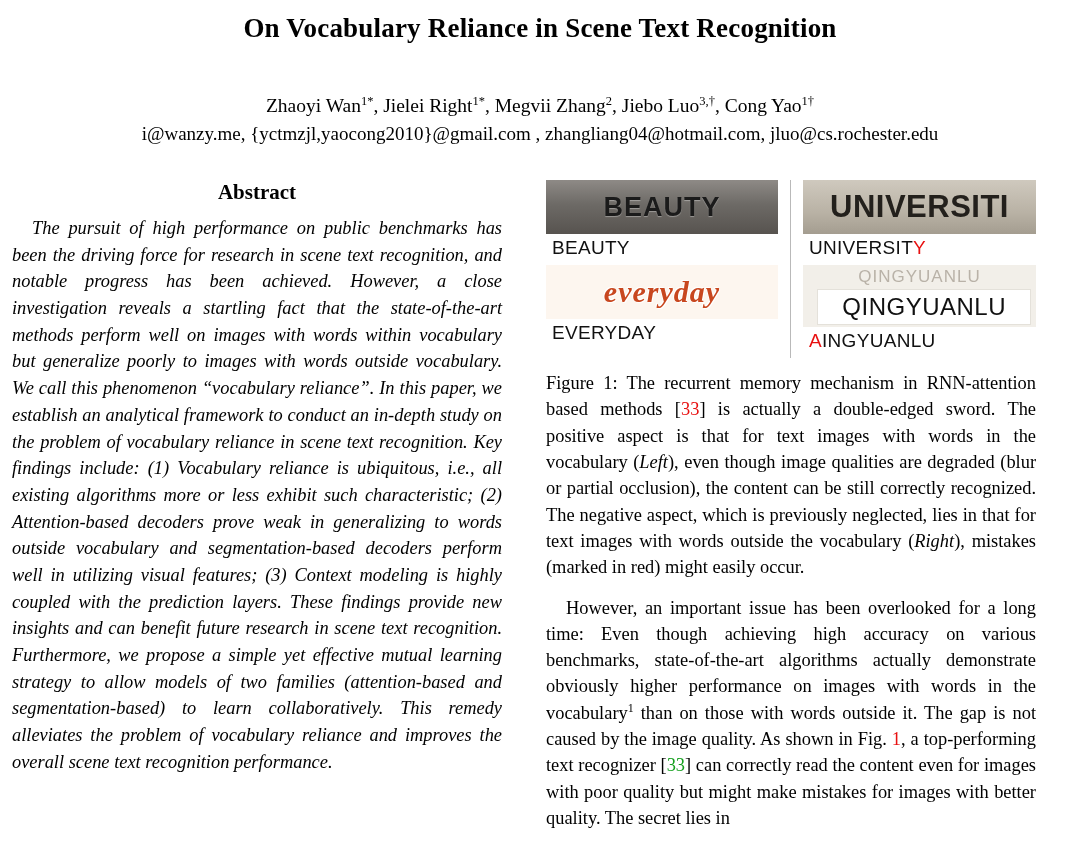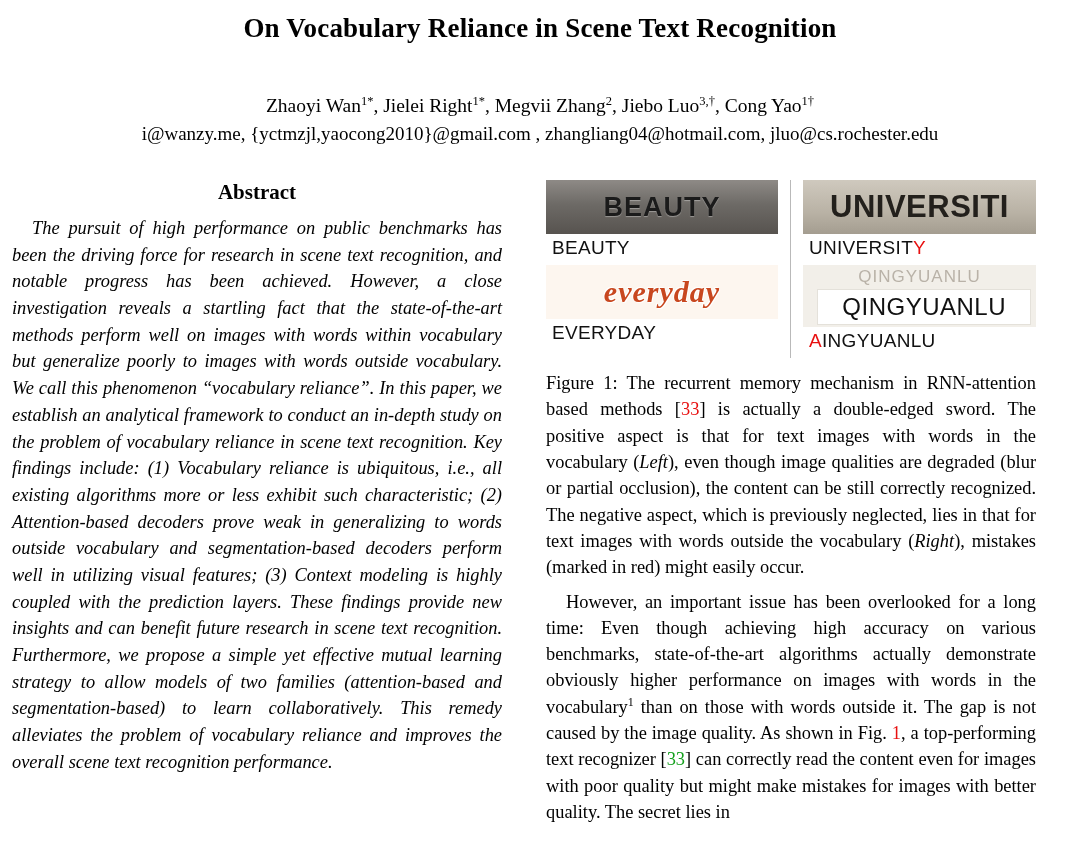--- a/index.html
+++ b/index.html
@@ -190,21 +190,21 @@
     text-align: justify;
     margin-top: 12px;
   }
   .caption .lbl {
     font-weight: normal;
   }
   .body-par {
     font-size: 18.4px;
     line-height: 1.43;
     text-align: justify;
-    margin-top: 8px;
+    margin-top: 14px;
   }
   .body-par .indent {
     display: inline-block;
     width: 20px;
   }
   sup.fn {
     font-size: 12px;
     vertical-align: super;
     line-height: 0;
   }

